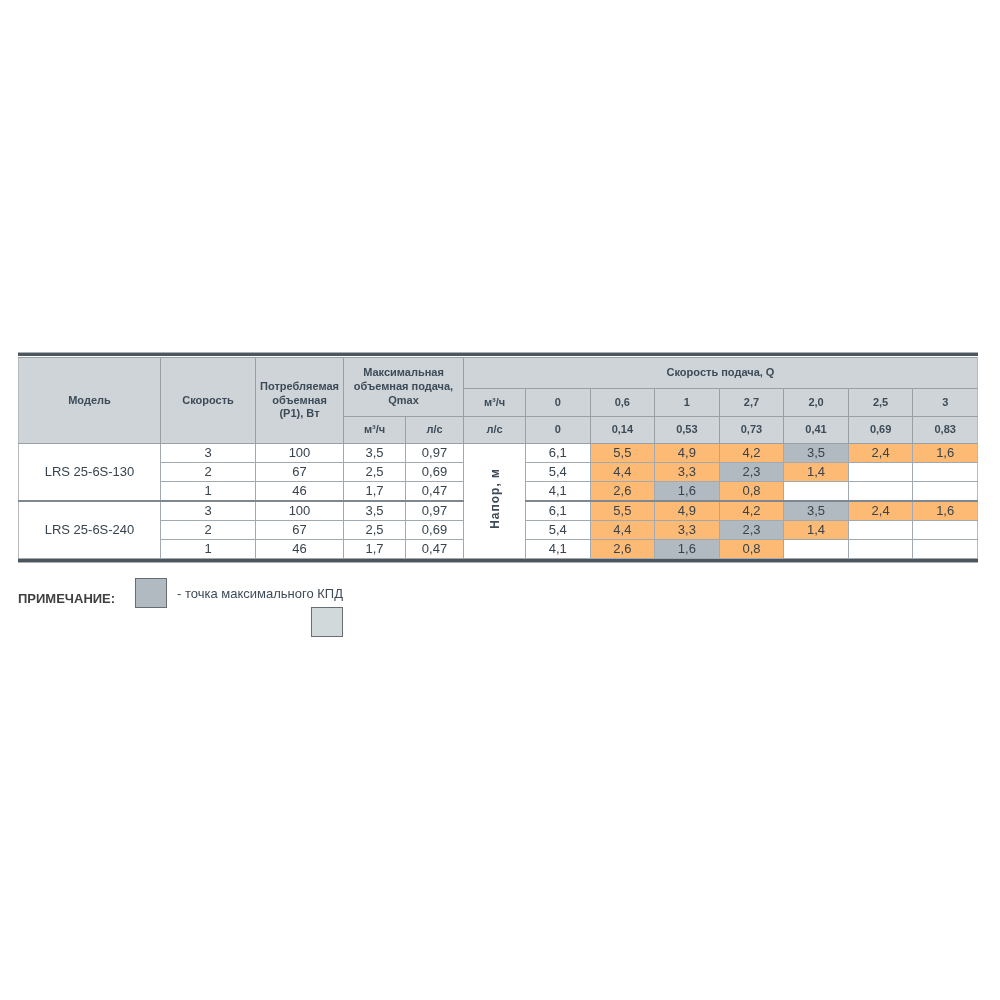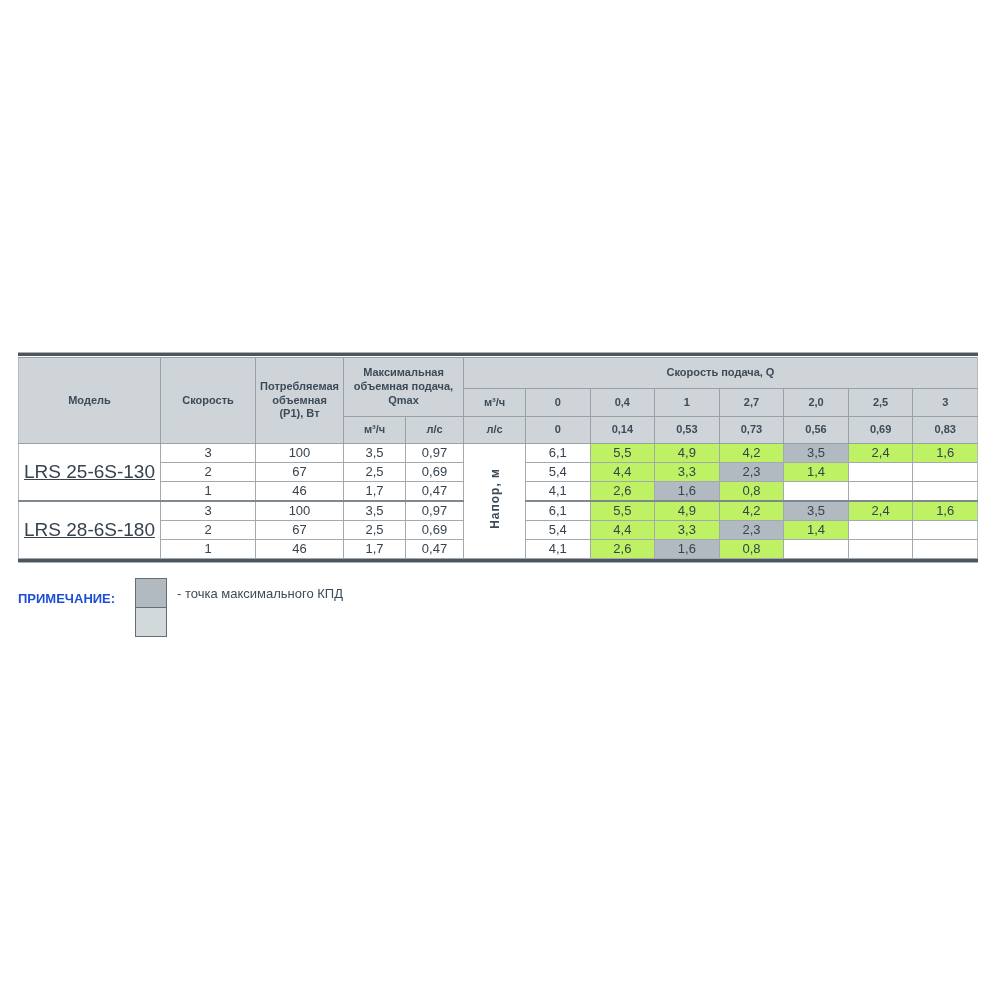--- a/index.html
+++ b/index.html
@@ -25,38 +25,38 @@
   th, td { border:1px solid #a2aaaf; text-align:center; vertical-align:middle;
     color:#37434e; overflow:hidden; }
   th { background:#ced4d8; font-size:11px; font-weight:700; color:#3d4b58;
     line-height:1.25; padding:2px 3px; border-color:#99a1a7; }
   tr.hdr-a th { height:31px; }
   tr.hdr-b th { height:28px; }
   tr.hdr-c th { height:27px; }
   td { height:19px; font-size:13px; line-height:18px; padding:0 2px;
     background:#ffffff; white-space:nowrap; }
 
-  td.model { font-size:19px;text-decoration:underline; }
-  td.z-work { background:#bef264; }
+  td.model { font-size:13px; }
+  td.z-work { background:#fdba74; }
   td.z-best { background:#b2bac1; }
 
   tr.sep td { border-top:2px solid #7f888f; }
 
   td.head-unit { background:#ffffff; }
   .vert { display:inline-block; writing-mode:vertical-rl; transform:rotate(180deg);
     font-size:12px; font-weight:700; color:#3d4b58; letter-spacing:1px; }
 
   
   table.spec tr > *:first-child { border-left:1px solid #b4babd; }
   table.spec tr > *:last-child  { border-right:1px solid #b4babd; }
 
   
   .legend { position:absolute; left:18px; top:578px; display:flex; align-items:flex-start; }
-  .legend-title { width:117px; padding-top:13px; font-size:13px; font-weight:700; color:#1d4ed8; }
-  .legend-items { display:flex; flex-direction:column; }
+  .legend-title { width:117px; padding-top:13px; font-size:13px; font-weight:700; color:#404040; }
+  .legend-items { display:flex; flex-direction:column;align-items:flex-end; }
   .legend-item { display:flex; align-items:center; height:30px; }
   .legend-item + .legend-item { margin-top:-1px; }
   .swatch { display:inline-block; width:32px; height:30px; border:1px solid #666e74; }
   .swatch-best { background:#b2bac1; }
   .swatch-work { background:#d1d9db; }
   .legend-label { padding-left:10px; font-size:13px; color:#3d4b58; white-space:nowrap; }
 </style>
 </head>
 <body>
 
@@ -88,36 +88,36 @@
           <tr class="hdr-a">
         <th rowspan="3">Модель</th>
         <th rowspan="3">Скорость</th>
         <th rowspan="3">Потребляемая объемная (P1), Вт</th>
         <th colspan="2" rowspan="2">Максимальная объемная подача, Qmax</th>
         <th colspan="8">Скорость подача, Q</th>
       </tr>
       <tr class="hdr-b">
         <th>м³/ч</th>
         <th>0</th>
-        <th>0,4</th>
+        <th>0,6</th>
         <th>1</th>
         <th>2,7</th>
         <th>2,0</th>
         <th>2,5</th>
         <th>3</th>
       </tr>
       <tr class="hdr-c">
         <th>м³/ч</th>
         <th>л/с</th>
         <th>л/с</th>
         <th>0</th>
         <th>0,14</th>
         <th>0,53</th>
         <th>0,73</th>
-        <th>0,56</th>
+        <th>0,41</th>
         <th>0,69</th>
         <th>0,83</th>
       </tr>
 
       <tr>
         <td class="model" rowspan="3">LRS 25-6S-130</td>
         <td>3</td>
         <td>100</td>
         <td>3,5</td>
         <td>0,97</td>
@@ -151,21 +151,21 @@
         <td>4,1</td>
         <td class="z-work">2,6</td>
         <td class="z-best">1,6</td>
         <td class="z-work">0,8</td>
         <td></td>
         <td></td>
         <td></td>
       </tr>
 
       <tr class="sep">
-        <td class="model" rowspan="3">LRS 28-6S-180</td>
+        <td class="model" rowspan="3">LRS 25-6S-240</td>
         <td>3</td>
         <td>100</td>
         <td>3,5</td>
         <td>0,97</td>
         <td>6,1</td>
         <td class="z-work">5,5</td>
         <td class="z-work">4,9</td>
         <td class="z-work">4,2</td>
         <td class="z-best">3,5</td>
         <td class="z-work">2,4</td>

